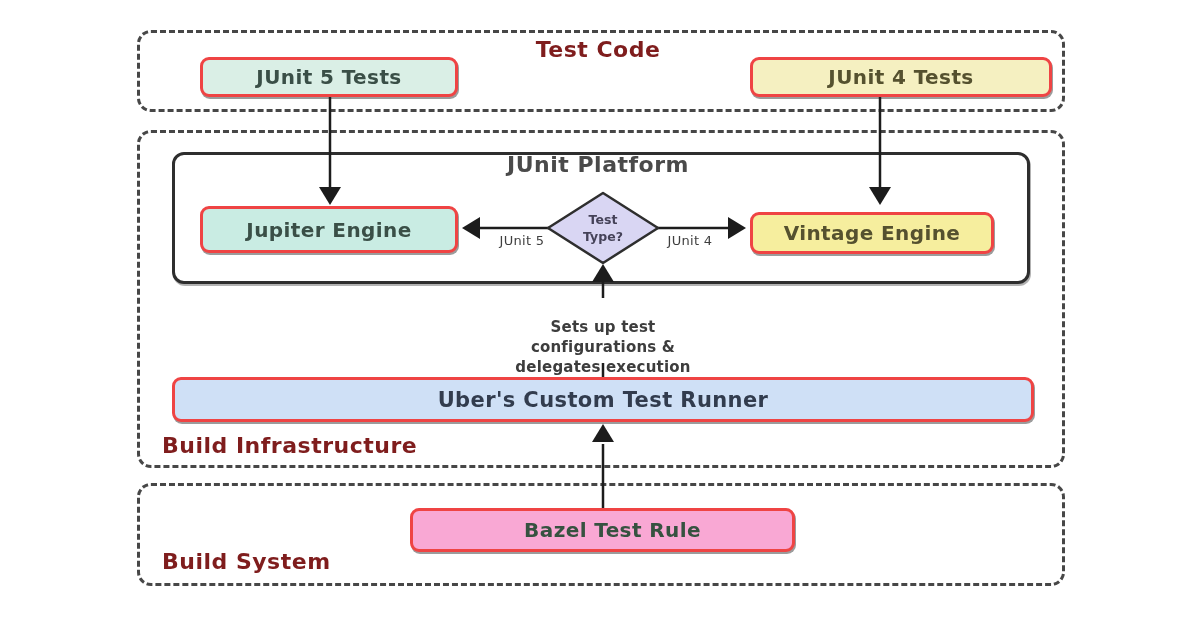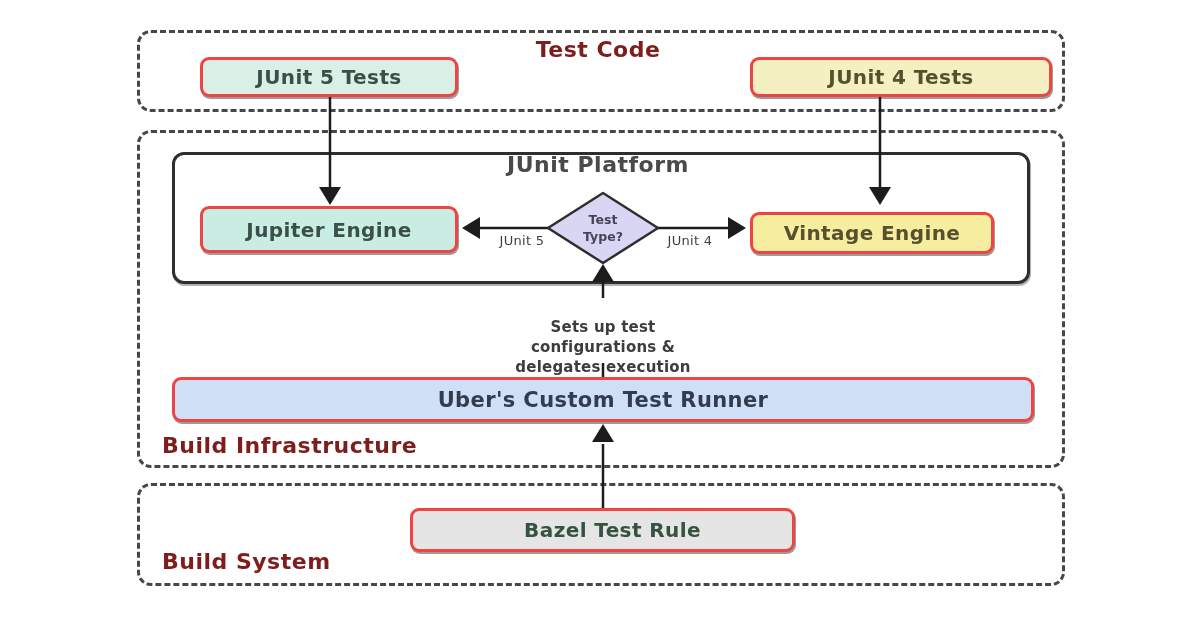--- a/index.html
+++ b/index.html
@@ -78,21 +78,21 @@
   <div class="group-label lbl-test-code">Test Code</div>
   <div class="group-label lbl-platform">JUnit Platform</div>
   <div class="group-label lbl-test-infra">Build Infrastructure</div>
   <div class="group-label lbl-build">Build System</div>
 
   <div class="node n-junit5" style="background: rgb(218, 239, 230);">JUnit 5 Tests</div>
   <div class="node n-junit4" style="background: rgb(245, 240, 193);">JUnit 4 Tests</div>
   <div class="node n-jupiter" style="background: rgb(201, 236, 227);">Jupiter Engine</div>
   <div class="node n-vintage" style="background: rgb(246, 238, 158);">Vintage Engine</div>
   <div class="node n-uber" style="background: rgb(207, 224, 246);">Uber's Custom Test Runner</div>
-  <div class="node n-bazel" style="background: #e5e5e5; padding-left: 20px;">Bazel Test Rule</div>
+  <div class="node n-bazel" style="background: #f9a8d4; padding-left: 20px;">Bazel Test Rule</div>
 
   <div class="edge-label el-junit5">JUnit 5</div>
   <div class="edge-label el-junit4">JUnit 4</div>
 
   <div class="note">
     <span>Sets up test</span>
     <span>configurations &amp;</span>
     <span>delegates execution</span>
   </div>
 

